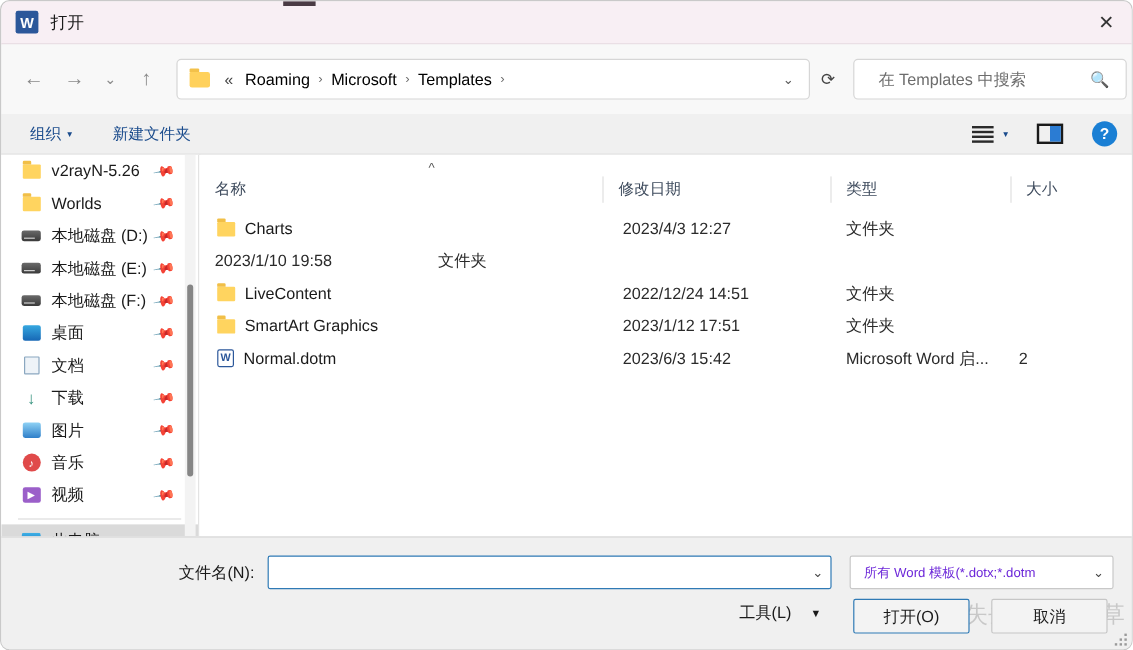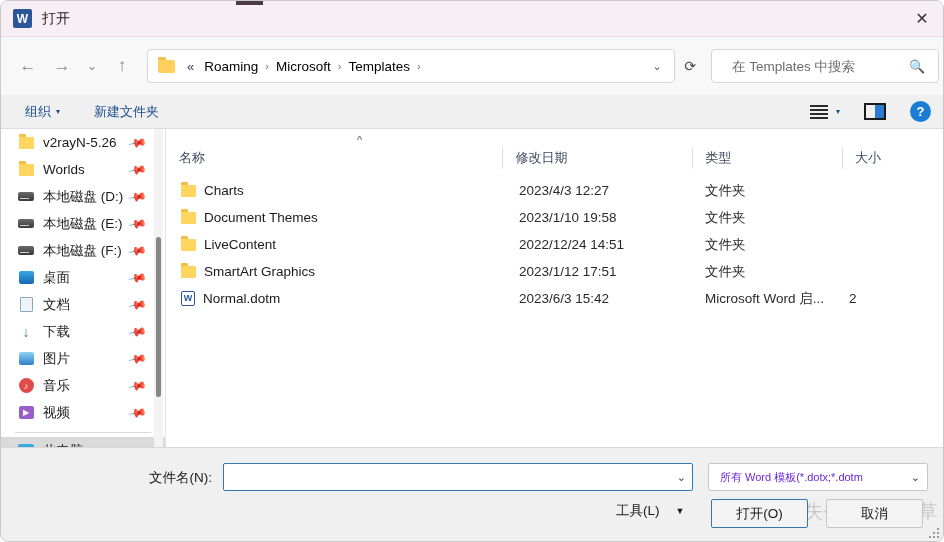--- a/index.html
+++ b/index.html
@@ -468,24 +468,20 @@
           <div class="file-row">
             <div class="fcell fc-name">
               <span class="row-folder-ic"></span>
               <span>Charts</span>
             </div>
             <div class="fcell fc-date">2023/4/3 12:27</div>
             <div class="fcell fc-type">文件夹</div>
             <div class="fcell fc-size"></div>
           </div>
           <div class="file-row">
-            <div class="fcell fc-name">
-              <span class="row-folder-ic"></span>
-              <span>Document Themes</span>
-            </div>
             <div class="fcell fc-date">2023/1/10 19:58</div>
             <div class="fcell fc-type">文件夹</div>
             <div class="fcell fc-size"></div>
           </div>
           <div class="file-row">
             <div class="fcell fc-name">
               <span class="row-folder-ic"></span>
               <span>LiveContent</span>
             </div>
             <div class="fcell fc-date">2022/12/24 14:51</div>

